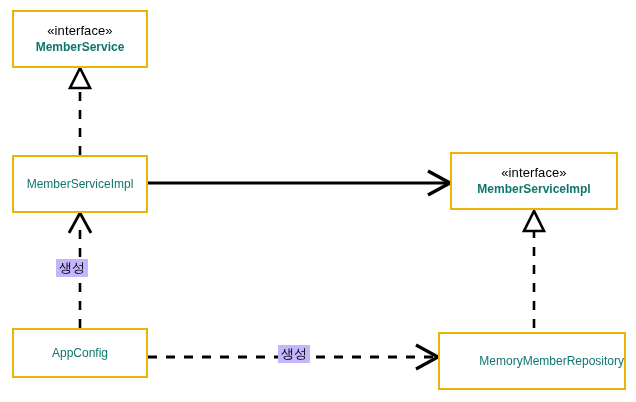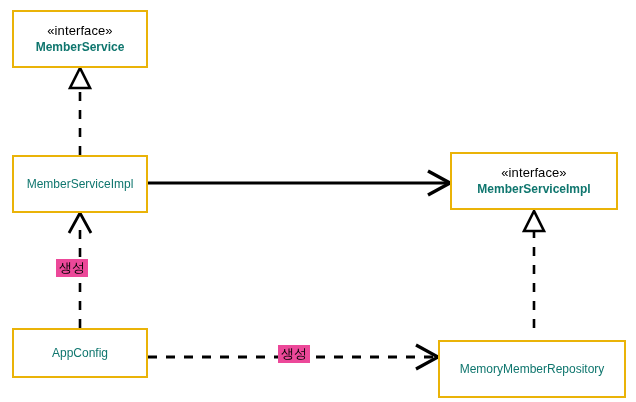--- a/index.html
+++ b/index.html
@@ -48,21 +48,21 @@
     color: #0f766e;
     white-space: nowrap;
   }
   .type-name.bold {
     font-weight: 700;
   }
   .edge-label {
     position: absolute;
     font-size: 13px;
     color: #000000;
-    background: #ec4899;
+    background: #c4b5fd;
     padding: 0 3px;
     white-space: nowrap;
     z-index: 3;
   }
 </style>
 </head>
 <body>
 
 <div id="diagram-root">
 
@@ -113,21 +113,21 @@
 
   <div class="uml-box" style="left:450px; top:152px; width:168px; height:58px;">
     <div class="stereotype">«interface»</div>
     <div class="type-name bold">MemberServiceImpl</div>
   </div>
 
   <div class="uml-box" style="left:12px; top:328px; width:136px; height:50px;">
     <div class="type-name">AppConfig</div>
   </div>
 
-  <div class="uml-box" style="left:438px; top:340px; width:188px; height:58px;">
+  <div class="uml-box" style="left:438px; top:332px; width:188px; height:58px;align-items:flex-end;">
     <div class="type-name">MemoryMemberRepository</div>
   </div>
 
   <div class="edge-label" style="left:56px; top:259px;">생성</div>
 
   <div class="edge-label" style="left:278px; top:345px;">생성</div>
 
 </div>
 
 </body></html>

